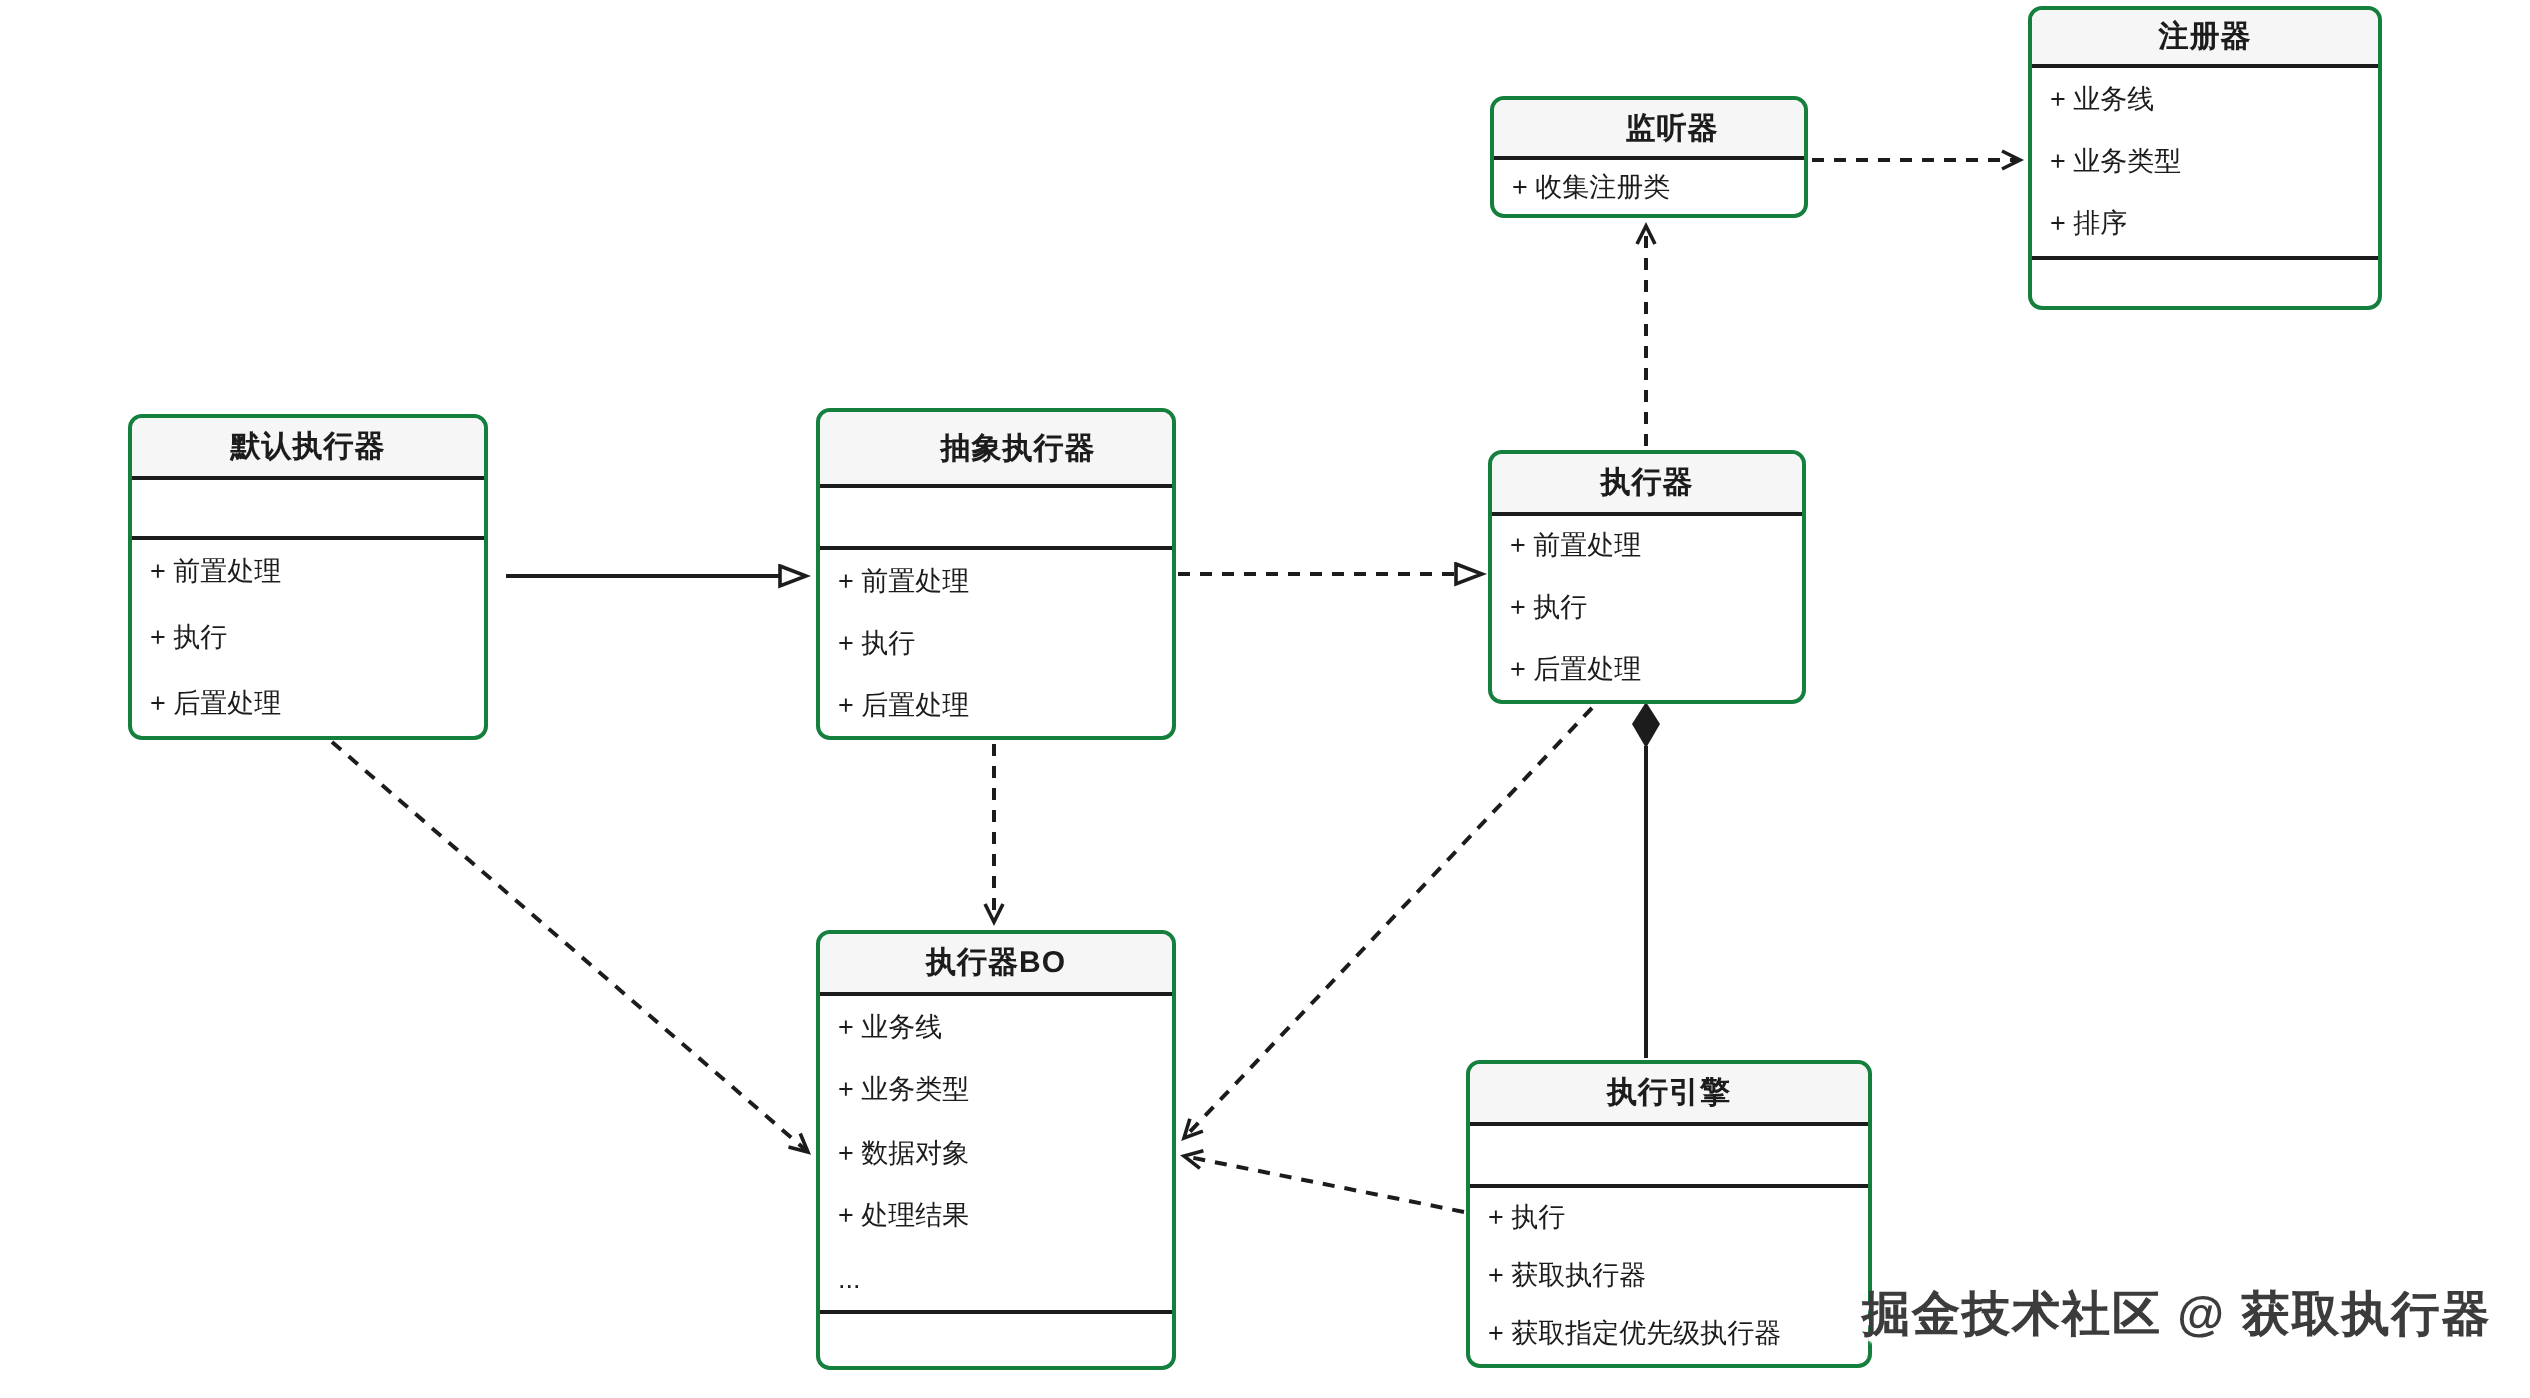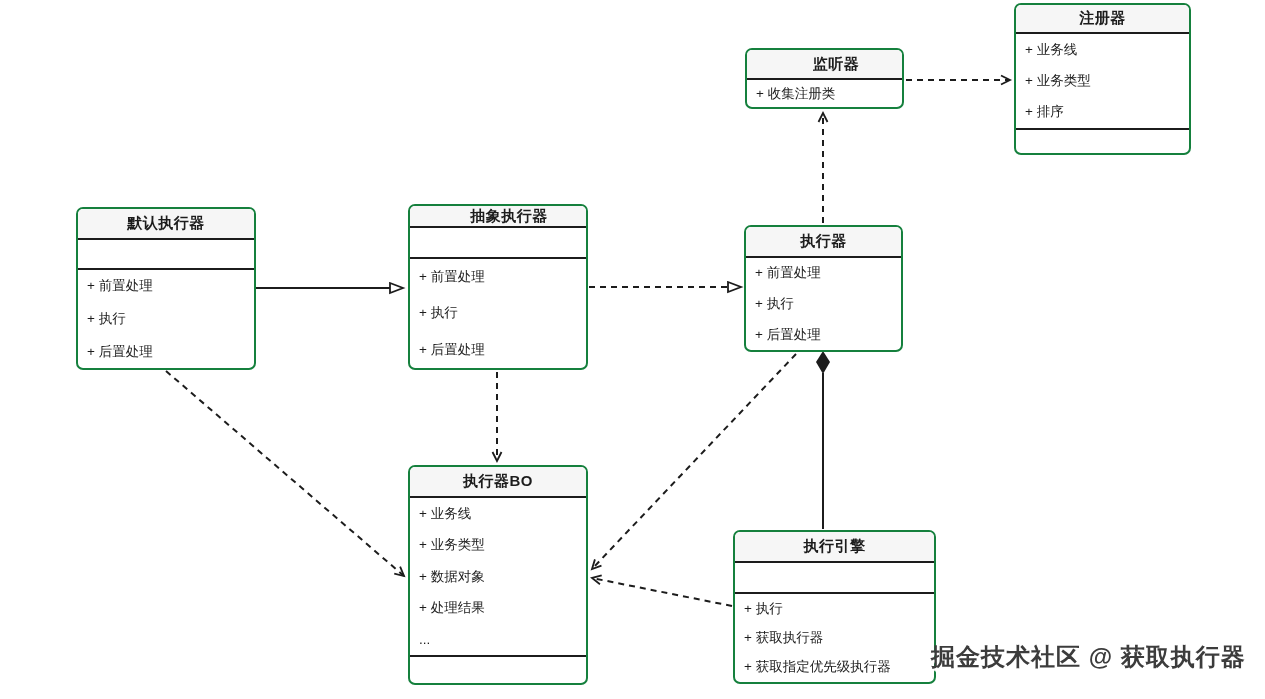--- a/index.html
+++ b/index.html
@@ -83,32 +83,32 @@
     <div class="uml-sec grow"></div>
   </div>
 
   <div class="uml-class" style="left:745px; top:48px; width:159px; height:61px;">
     <div class="uml-title" style="height:28px;padding-left:23px;">监听器</div>
     <div class="uml-sec grow">
       <div class="uml-row">+ 收集注册类</div>
     </div>
   </div>
 
-  <div class="uml-class" style="left:76px; top:207px; width:180px; height:163px;">
+  <div class="uml-class" style="left:64px; top:207px; width:180px; height:163px;">
     <div class="uml-title" style="height:29px;">默认执行器</div>
     <div class="uml-sec" style="height:30px;"></div>
     <div class="uml-sec grow">
       <div class="uml-row">+ 前置处理</div>
       <div class="uml-row">+ 执行</div>
       <div class="uml-row">+ 后置处理</div>
     </div>
   </div>
 
   <div class="uml-class" style="left:408px; top:204px; width:180px; height:166px;">
-    <div class="uml-title" style="height:20px;padding-left:22px;">抽象执行器</div>
+    <div class="uml-title" style="height:36px;padding-left:22px;">抽象执行器</div>
     <div class="uml-sec" style="height:31px;"></div>
     <div class="uml-sec grow">
       <div class="uml-row">+ 前置处理</div>
       <div class="uml-row">+ 执行</div>
       <div class="uml-row">+ 后置处理</div>
     </div>
   </div>
 
   <div class="uml-class" style="left:744px; top:225px; width:159px; height:127px;">
     <div class="uml-title" style="height:29px;">执行器</div>

